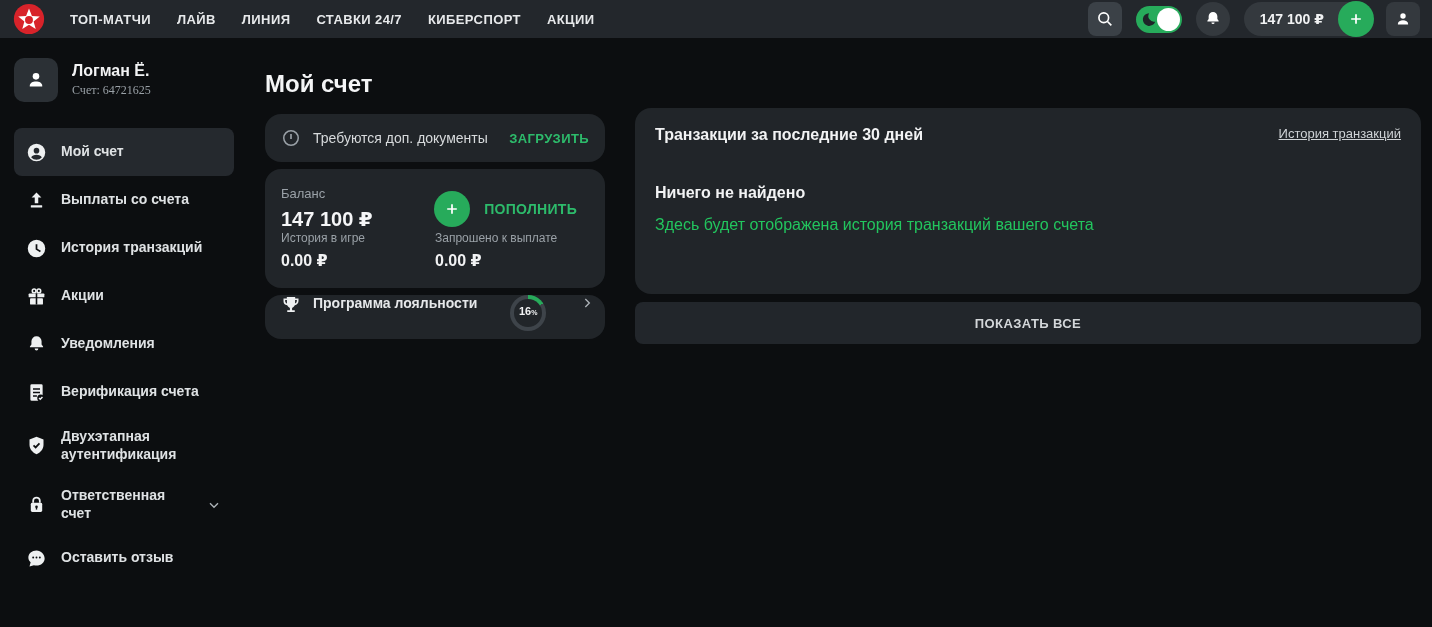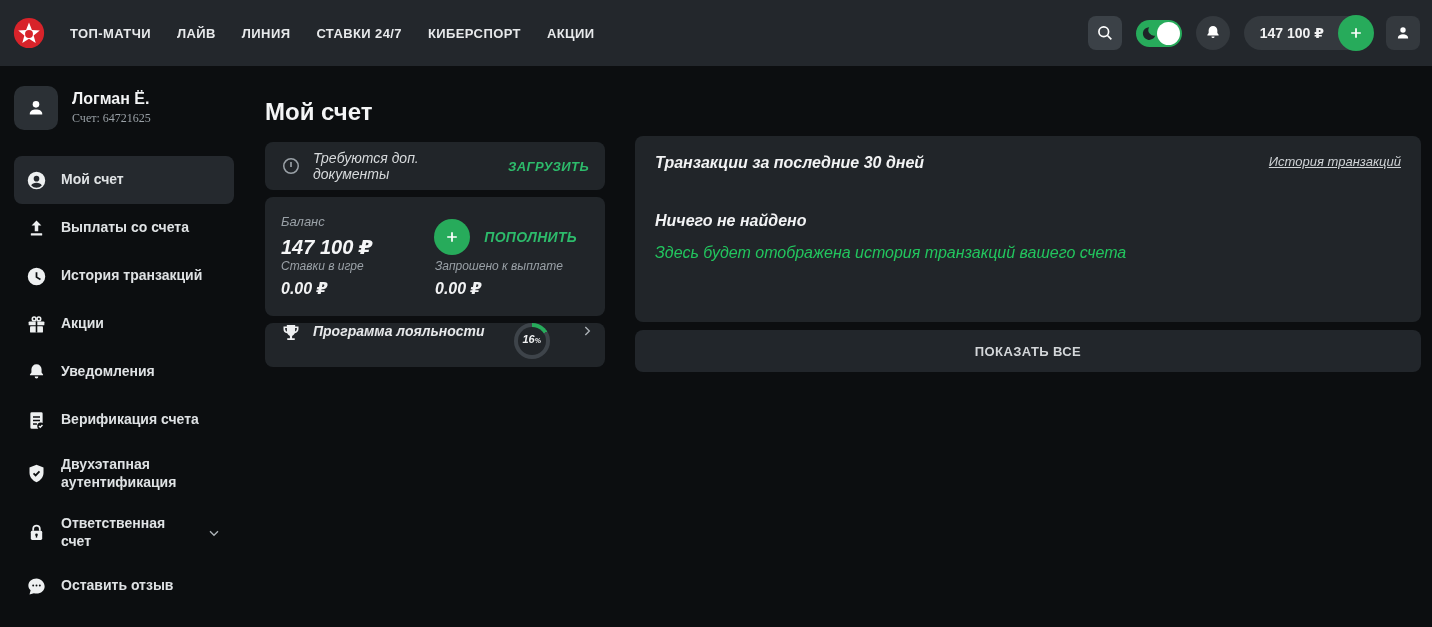--- a/index.html
+++ b/index.html
@@ -6,21 +6,21 @@
   html,body { width:1432px; height:627px; overflow:hidden; }
   body {
     background:#0c0e10;
     font-family:"Liberation Sans","DejaVu Sans",sans-serif;
     color:#eceef0;
   }
   svg { display:block; }
 
   
   .header {
-    height:66px; background:#23272c;
+    height:38px; background:#23272c;
     display:flex; align-items:center; padding:0 12px;
   }
   .logo { width:34px; height:34px; flex:none; }
   .nav { display:flex; gap:26px; margin-left:24px; }
   .nav-item {
     font-size:13px; font-weight:700; letter-spacing:.4px;
     color:#e7e9eb; cursor:pointer; white-space:nowrap;
   }
   .hdr-right { margin-left:auto; display:flex; align-items:center; gap:14px; }
   .icon-btn {
@@ -67,21 +67,21 @@
   }
   .menu-item.active { background:#25292e; }
   .menu-item .mi-icon { width:21px; height:21px; flex:none; color:#eef0f1; }
   .mi-label { font-size:14px; font-weight:700; color:#dfe2e4; line-height:1.25; }
   .mi-chevron { margin-left:auto; color:#aeb4b9; width:16px; height:16px; flex:none; }
 
   
   .content { flex:1; display:flex; gap:30px; padding:32px 11px 0 17px; }
   .left-col { width:340px; flex:none; }
   .page-title { font-size:24px; font-weight:700; color:#f4f5f6; margin-bottom:16px; }
-  .card { background:#212529; border-radius:8px;font-style:italic; }
+  .card { background:#212529; border-radius:16px; }
 
   .doc-card { height:48px; display:flex; align-items:center; gap:12px; padding:0 16px; margin-bottom:7px; }
   .doc-card .warn { color:#9aa1a7; width:20px; height:20px; flex:none; }
   .doc-text { font-size:14px; color:#d7dadc; }
   .doc-action { margin-left:auto; font-size:13px; font-weight:700; letter-spacing:.4px; color:#2dbb6b; cursor:pointer; }
 
   .balance-card { padding:17px 16px 18px; margin-bottom:7px; }
   .bc-top { display:flex; align-items:center; }
   .bc-label { font-size:13px; color:#9aa1a7; margin-bottom:6px; }
   .bc-value { font-size:20px; font-weight:700; color:#f5f6f7; }
@@ -340,21 +340,21 @@
             <span class="plus-circle">
               <svg width="16" height="16" viewBox="0 0 24 24" fill="currentColor">
                 <path d="M10.7 4.8h2.6v5.9h5.9v2.6h-5.9v5.9h-2.6v-5.9H4.8v-2.6h5.9z"></path>
               </svg>
             </span>
             <span class="topup-label">ПОПОЛНИТЬ</span>
           </div>
         </div>
         <div class="bc-bottom">
           <div class="bc-cell">
-            <div class="bc-sub">Ставки в игре</div>
+            <div class="bc-sub">История в игре</div>
             <div class="bc-subval">0.00 ₽</div>
           </div>
           <div class="bc-cell">
             <div class="bc-sub">Запрошено к выплате</div>
             <div class="bc-subval">0.00 ₽</div>
           </div>
         </div>
       </div>
 
       <div class="card loyalty-card">

